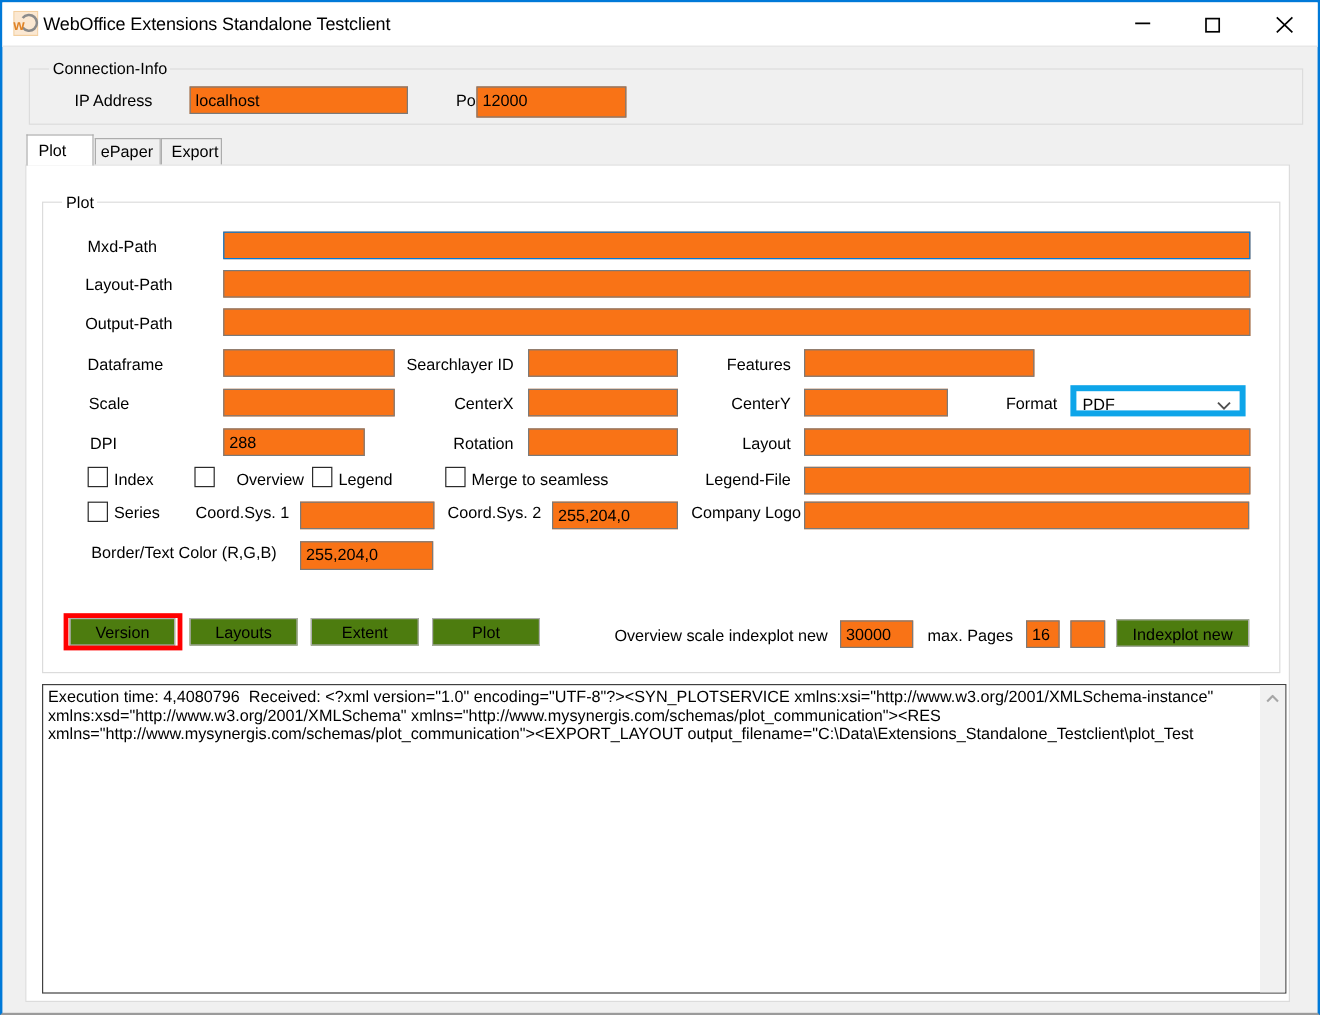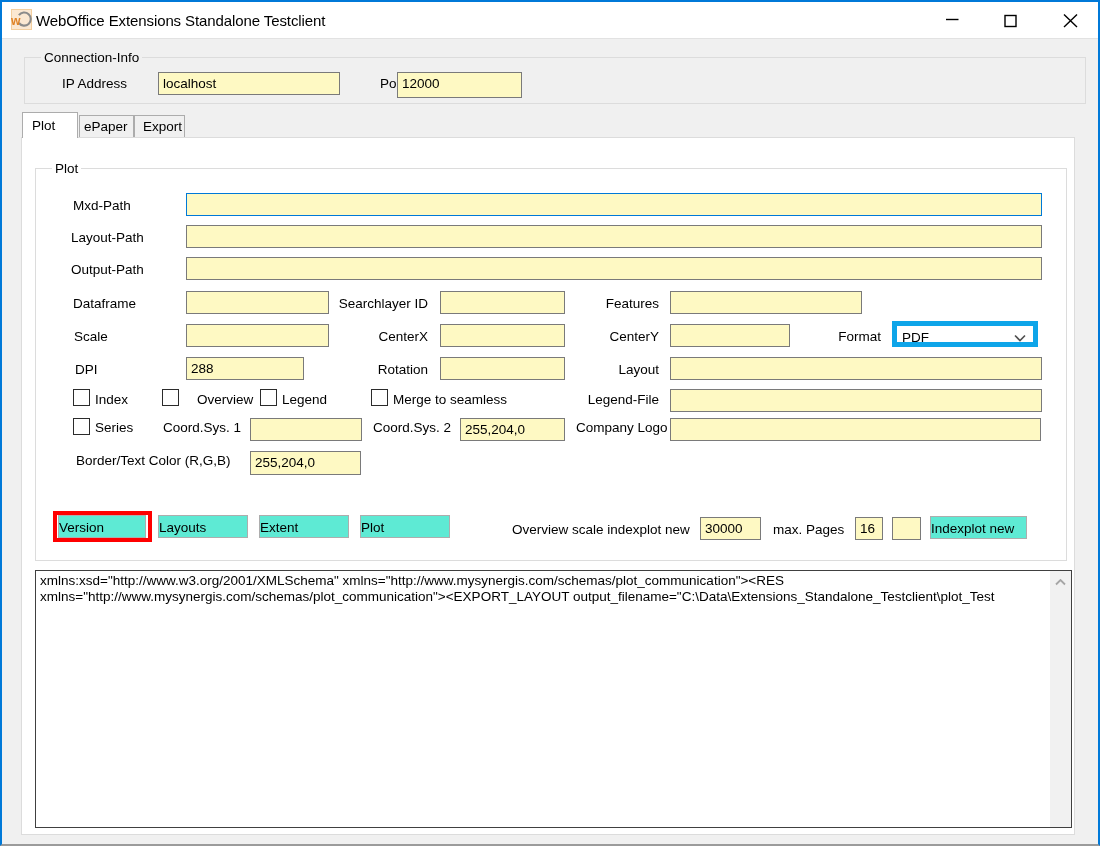--- a/index.html
+++ b/index.html
@@ -9,23 +9,23 @@
     position:absolute; left:0; top:0; width:1100px; height:846px;
     background:#f0f0f0;
     border-left:2px solid #0079d8; border-right:2px solid #0079d8;
     border-top:2px solid #0079d8; border-bottom:2px solid #9b9b9b;
   }
   #titlebar { position:absolute; left:0; top:0; width:1096px; height:37px; background:#ffffff; border-bottom:1px solid #e2e2e2; }
   #title { position:absolute; left:34px; top:10px; font-size:15px; letter-spacing:-0.1px; }
   .abs { position:absolute; }
   .lbl { position:absolute; white-space:nowrap; }
   .lblr { position:absolute; white-space:nowrap; text-align:right; }
-  .tb { position:absolute; background:#fef9c3; border:1px solid #7a7a7a;
+  .tb { position:absolute; background:#f97316; border:1px solid #7a7a7a;
         padding:3px 0 0 4px; white-space:nowrap; overflow:hidden; }
-  .btn { position:absolute; background:#5eead4; border:1px solid #adadad; 
+  .btn { position:absolute; background:#4d7c0f; border:1px solid #adadad; text-align:center;
          padding-top:4px; }
   .cb { position:absolute; width:17px; height:17px; background:#fff; border:1px solid #2b2b2b; }
   fieldset { position:absolute; border:1px solid #dcdcdc; }
   legend { margin-left:16px; padding:0 3px; }
 </style>
 </head>
 <body>
 <div id="win">
 
   <div id="titlebar">
@@ -130,24 +130,25 @@
     <div class="btn" style="left:39px;top:380px;width:88px;height:23px;">Version</div>
     <div class="btn" style="left:139px;top:380px;width:90px;height:23px;">Layouts</div>
     <div class="btn" style="left:240px;top:380px;width:90px;height:23px;">Extent</div>
     <div class="btn" style="left:341px;top:380px;width:90px;height:23px;">Plot</div>
 
     <div class="lbl" style="left:493px;top:387px;">Overview scale indexplot new</div>
     <div class="tb" style="left:681px;top:382px;width:61px;height:23px;">30000</div>
     <div class="lbl" style="left:754px;top:387px;">max. Pages</div>
     <div class="tb" style="left:836px;top:382px;width:28px;height:23px;">16</div>
     <div class="tb" style="left:873px;top:382px;width:29px;height:23px;"></div>
-    <div class="btn" style="left:911px;top:381px;width:97px;height:23px;">Indexplot new</div>
+    <div class="btn" style="left:911px;top:381px;width:111px;height:23px;">Indexplot new</div>
 
     <div class="abs" style="left:16px;top:435px;width:1037px;height:258px;background:#fff;border:1px solid #404040;">
       <div style="position:absolute;left:4px;top:2px;right:24px;font-size:13.5px;line-height:15.7px;color:#000;">
+        <div style="white-space:nowrap;">Execution time: 4,4080796&nbsp; Received: &lt;?xml version="1.0" encoding="UTF-8"?&gt;&lt;SYN_PLOTSERVICE xmlns:xsi="http://www.w3.org/2001/XMLSchema-instance"</div>
         <div style="white-space:nowrap;">xmlns:xsd="http://www.w3.org/2001/XMLSchema" xmlns="http://www.mysynergis.com/schemas/plot_communication"&gt;&lt;RES</div>
         <div style="white-space:nowrap;">xmlns="http://www.mysynergis.com/schemas/plot_communication"&gt;&lt;EXPORT_LAYOUT output_filename="C:\Data\Extensions_Standalone_Testclient\plot_Test</div>
       </div>
 
       <div style="position:absolute;right:0;top:0;bottom:0;width:21px;background:#f1f1f1;">
         <svg style="position:absolute;left:5px;top:8px;" width="11" height="7" viewBox="0 0 11 7">
           <path d="M 1 5.5 L 5.5 1 L 10 5.5" fill="none" stroke="#a6a6a6" stroke-width="1.8"></path>
         </svg>
       </div>
     </div>

